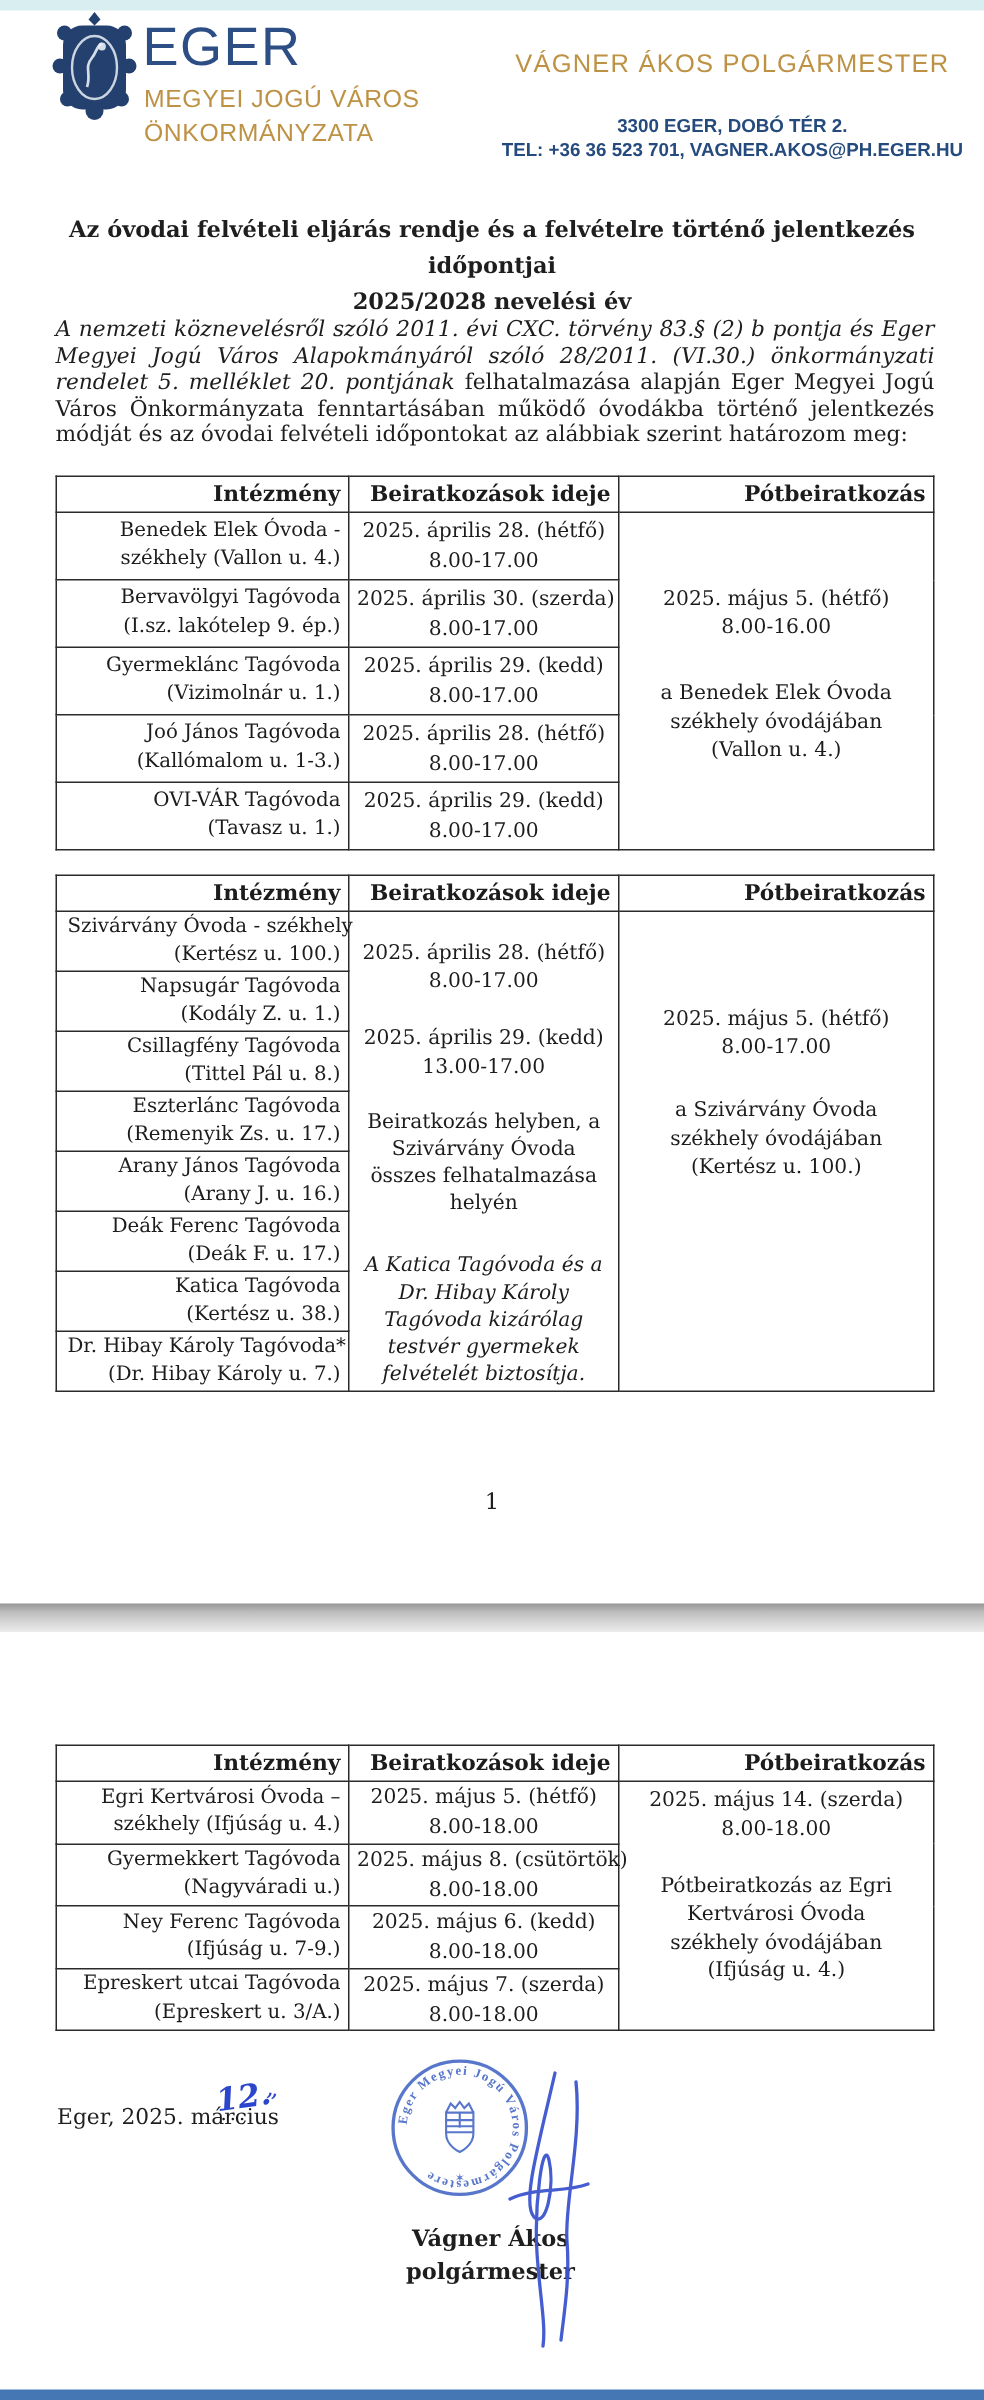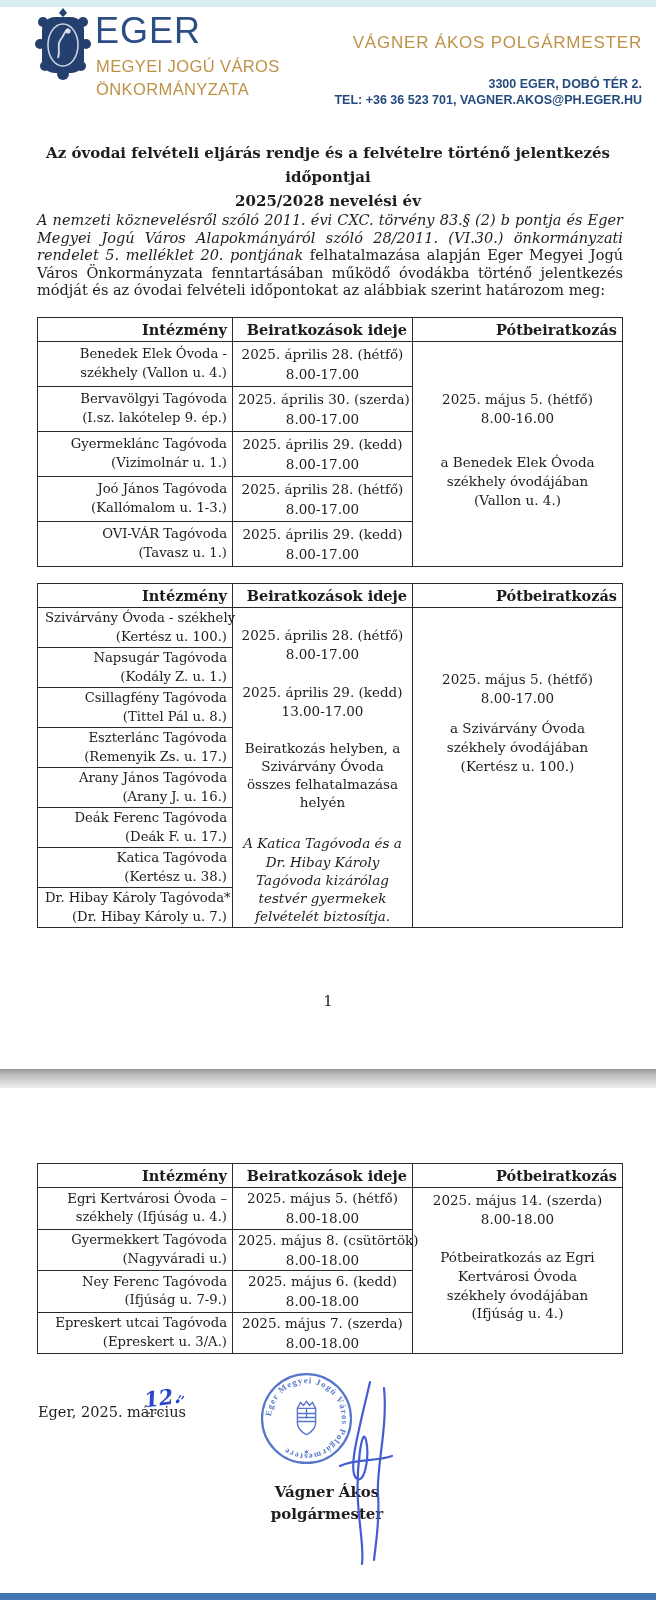--- a/index.html
+++ b/index.html
@@ -8,21 +8,21 @@
 
   
   .top-strip { position:absolute; left:0; top:0; width:656px; height:7px; background:#d8eef0; }
   .bottom-bar { position:absolute; left:0; top:1593px; width:656px; height:7px; background:#4577b5; }
 
   
   .crest { position:absolute; left:34px; top:8px; }
   .brand-name { position:absolute; left:95px; top:10px; font-family:"Liberation Sans", sans-serif; font-weight:normal; font-size:36px; letter-spacing:1px; color:#2d4d85; }
   .brand-sub1 { position:absolute; left:96px; top:57px; font-family:"Liberation Sans", sans-serif; font-size:16.5px; color:#be9245; letter-spacing:0.4px; }
   .brand-sub2 { position:absolute; left:96px; top:80px; font-family:"Liberation Sans", sans-serif; font-size:16.5px; color:#be9245; letter-spacing:0.4px; }
-  .head-right { position:absolute; right:14px; top:33px; text-align:right; font-family:"Liberation Sans", sans-serif; }
+  .head-right { position:absolute; right:14px; top:33px; text-align:center; font-family:"Liberation Sans", sans-serif; }
   .official { font-size:17px; color:#be9245; letter-spacing:0.8px; }
   .addr { margin-top:24px; font-size:12.5px; font-weight:bold; color:#254a7e; }
   .contact { margin-top:2px; font-size:12.5px; font-weight:bold; color:#254a7e; }
 
   
   .doc-title { position:absolute; left:13px; top:141px; width:630px; text-align:center; font-weight:bold; font-size:15px; line-height:24px; color:#1e1e1e; }
   .intro { position:absolute; left:37px; top:212px; width:586px; font-size:14.5px; line-height:17.6px; text-align:justify; color:#1e1e1e; }
   .it { font-style:italic; }
 
   
@@ -204,21 +204,21 @@
             </div>
         <div class="blk wrap note it" style="margin-top:23px">
               <div>A Katica Tagóvoda és a Dr. Hibay Károly Tagóvoda kizárólag testvér gyermekek felvételét biztosítja.</div>
             </div>
       </td>
       <td class="merged" rowspan="8">
         <div class="blk" style="margin-top:62px">
               <div>2025. május 5. (hétfő)</div>
               <div>8.00-17.00</div>
             </div>
-        <div class="blk" style="margin-top:12px">
+        <div class="blk" style="margin-top:24px">
               <div>a Szivárvány Óvoda</div>
               <div>székhely óvodájában</div>
               <div>(Kertész u. 100.)</div>
             </div>
       </td>
     </tr>
     <tr class="r40">
           <td class="name-cell">
             <div>Napsugár Tagóvoda</div>
             <div>(Kodály Z. u. 1.)</div>

